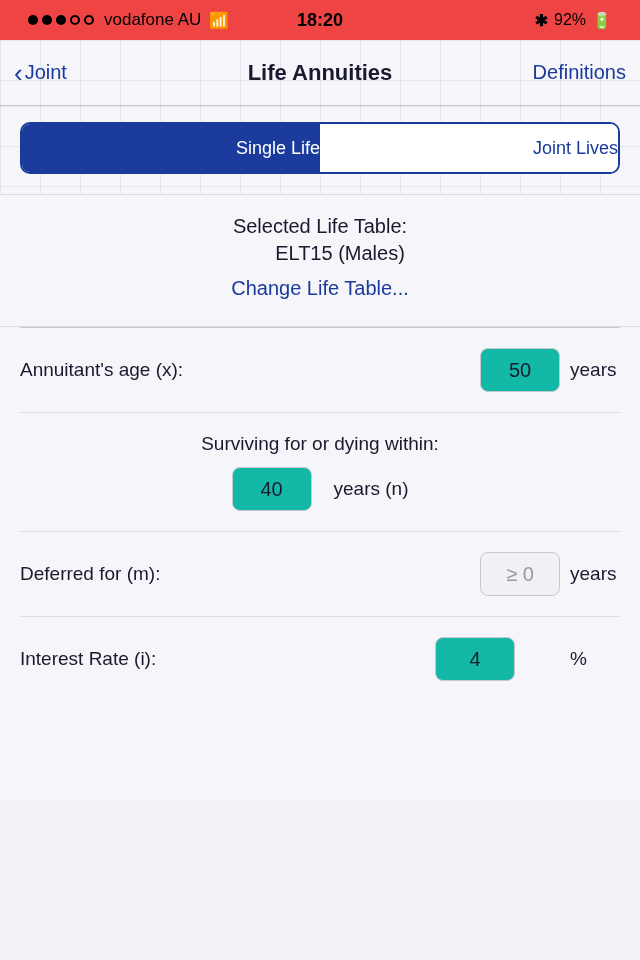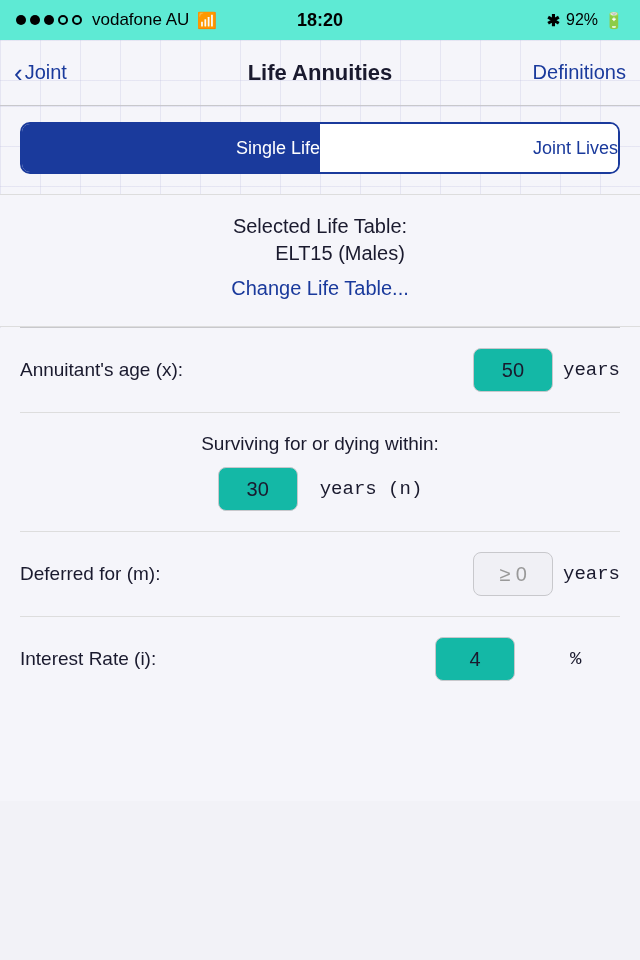--- a/index.html
+++ b/index.html
@@ -9,25 +9,25 @@
       min-height: 960px;
       background: #f2f2f7;
       font-family: -apple-system, 'Helvetica Neue', Arial, sans-serif;
       overflow-x: hidden;
     }
 
     
     .status-bar {
       width: 100%;
       height: 40px;
-      background: #5eead4;
+      background: #ef4444;
       display: flex;
       align-items: center;
       justify-content: space-between;
-      padding: 0 16px;
+      padding: 0 28px;
       font-size: 18px;
       font-weight: 600;
     }
     .status-left {
       display: flex;
       align-items: center;
       gap: 4px;
     }
     .dot {
       width: 10px;
@@ -219,21 +219,20 @@
     }
     .input-field.disabled {
       background: #f0f0f5;
       color: #999;
     }
     .input-unit {
       font-size: 19px;
       color: #1a1a2e;
       margin-left: 10px;
       min-width: 50px;
-      font-family: Liberation Mono, monospace;
     }
 
     
     .surviving-section {
       padding: 20px 0;
       border-bottom: 1px solid #ddd;
       text-align: center;
     }
     .surviving-label {
       font-size: 19px;
@@ -311,21 +310,21 @@
       <div class="input-field">
         <span>50</span>
       </div>
       <span class="input-unit">years</span>
     </div>
 
     <div class="surviving-section">
       <div class="surviving-label">Surviving for or dying within:</div>
       <div class="surviving-input-row">
         <div class="input-field">
-          <span>30</span>
+          <span>40</span>
         </div>
         <span class="input-unit">years (n)</span>
       </div>
     </div>
 
     <div class="input-row">
       <span class="input-row-label">Deferred for (m):</span>
       <div class="input-field disabled">
         <span>≥ 0</span>
       </div>

